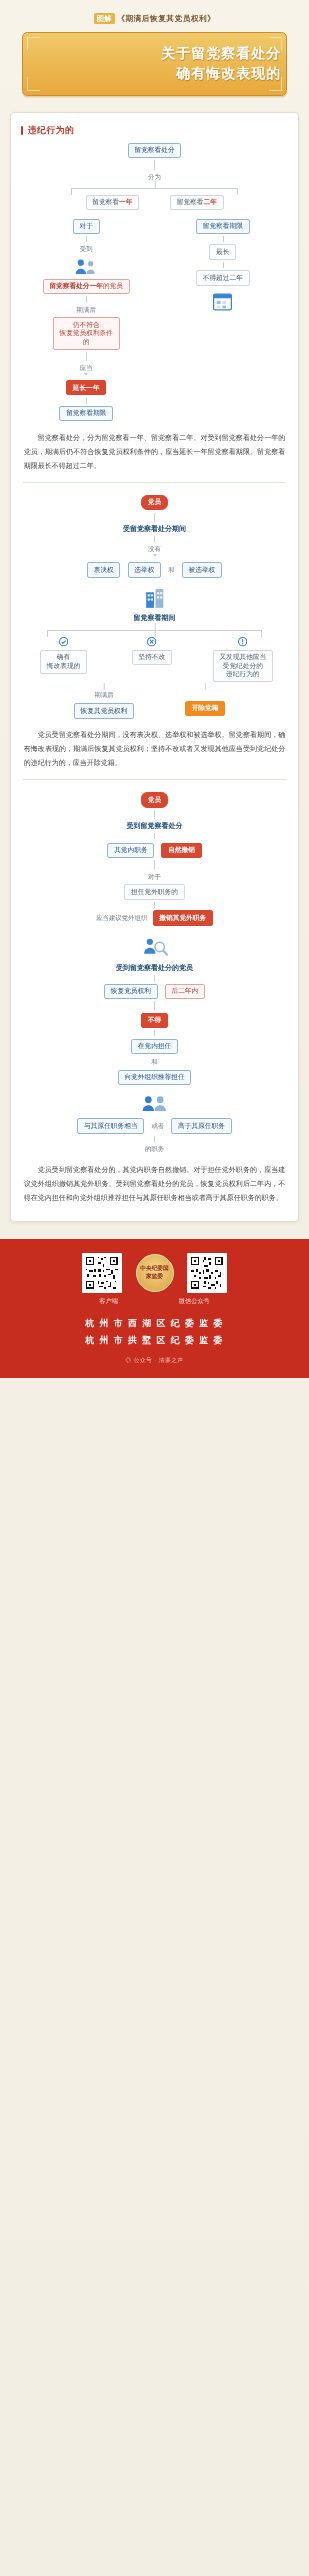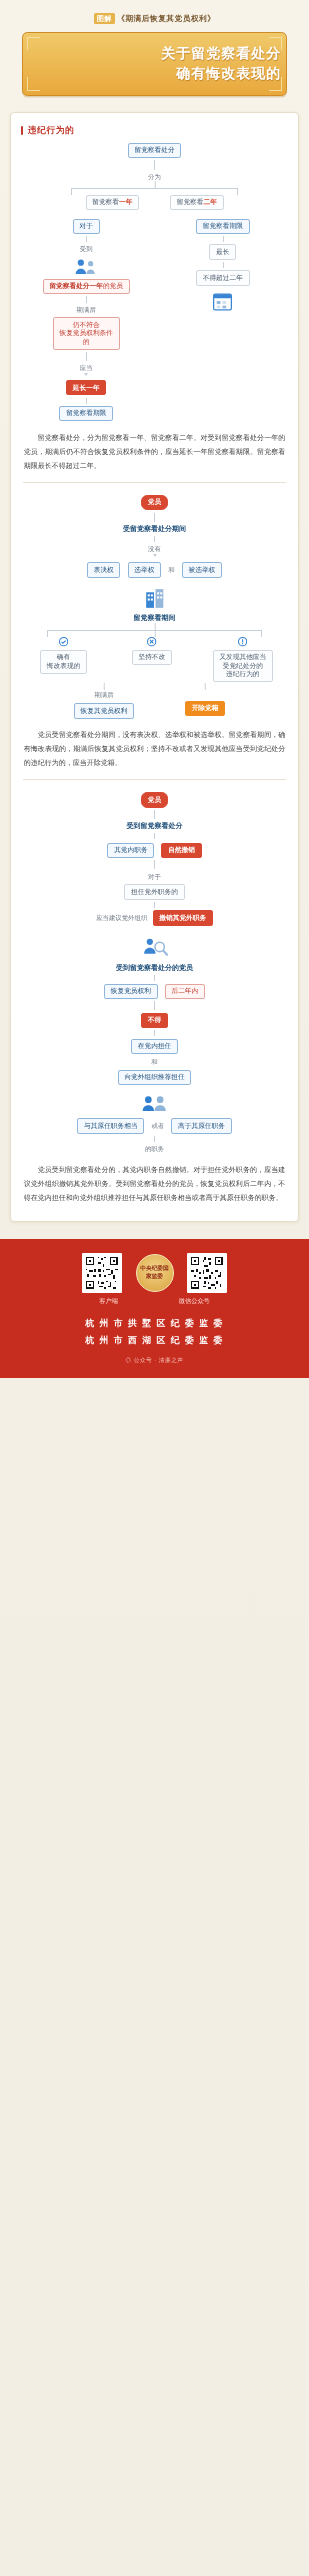--- a/index.html
+++ b/index.html
@@ -572,19 +572,19 @@
               <rect x="15" y="19" width="1" height="1"></rect>
           </g>
         </svg>
       </div>
     </div>
     <div class="qr-caps">
       <span>客户端</span>
       <span>微信公众号</span>
     </div>
     <div class="footer-lines">
+      <div>杭 州 市 西 湖 区 纪 委 监 委</div>
       <div>杭 州 市 拱 墅 区 纪 委 监 委</div>
-      <div>杭 州 市 西 湖 区 纪 委 监 委</div>
     </div>
     <div class="footer-note">◎ 公众号 · 清廉之声</div>
   </div>
 </div>
 
 
 </body></html>

